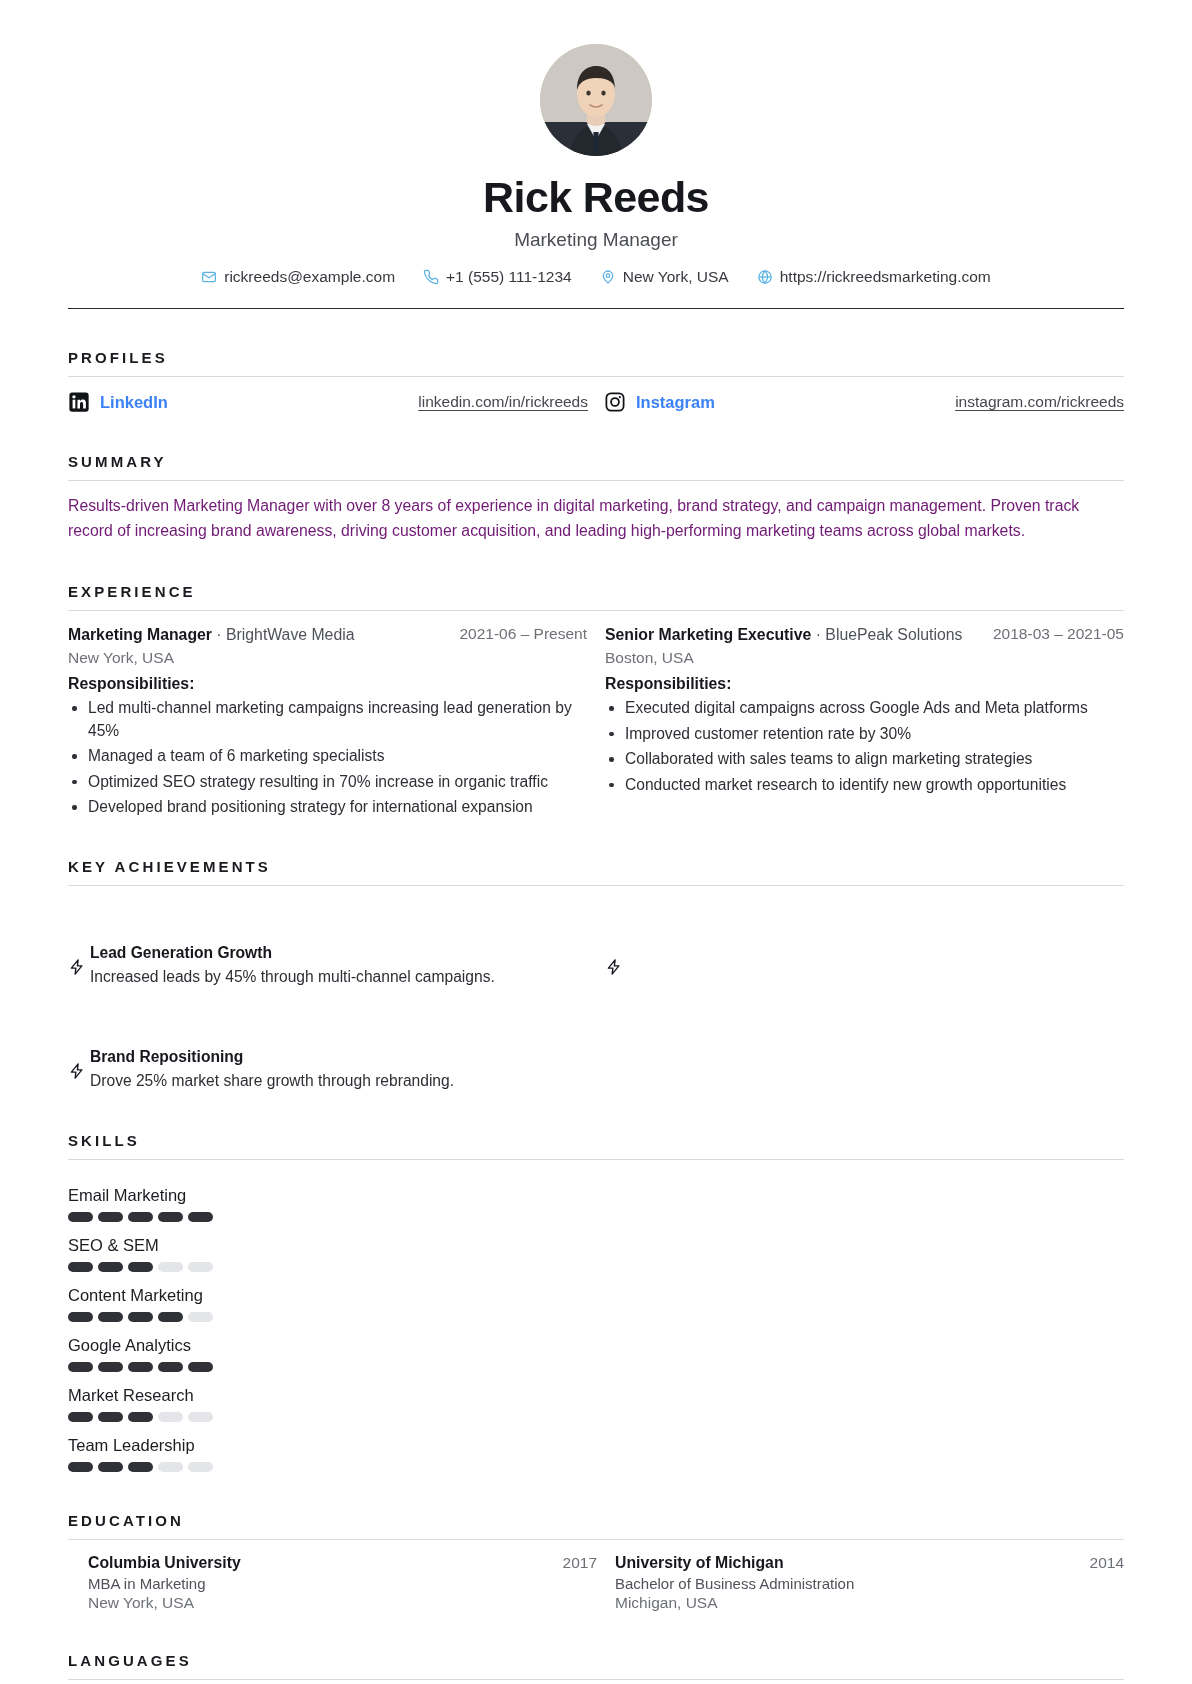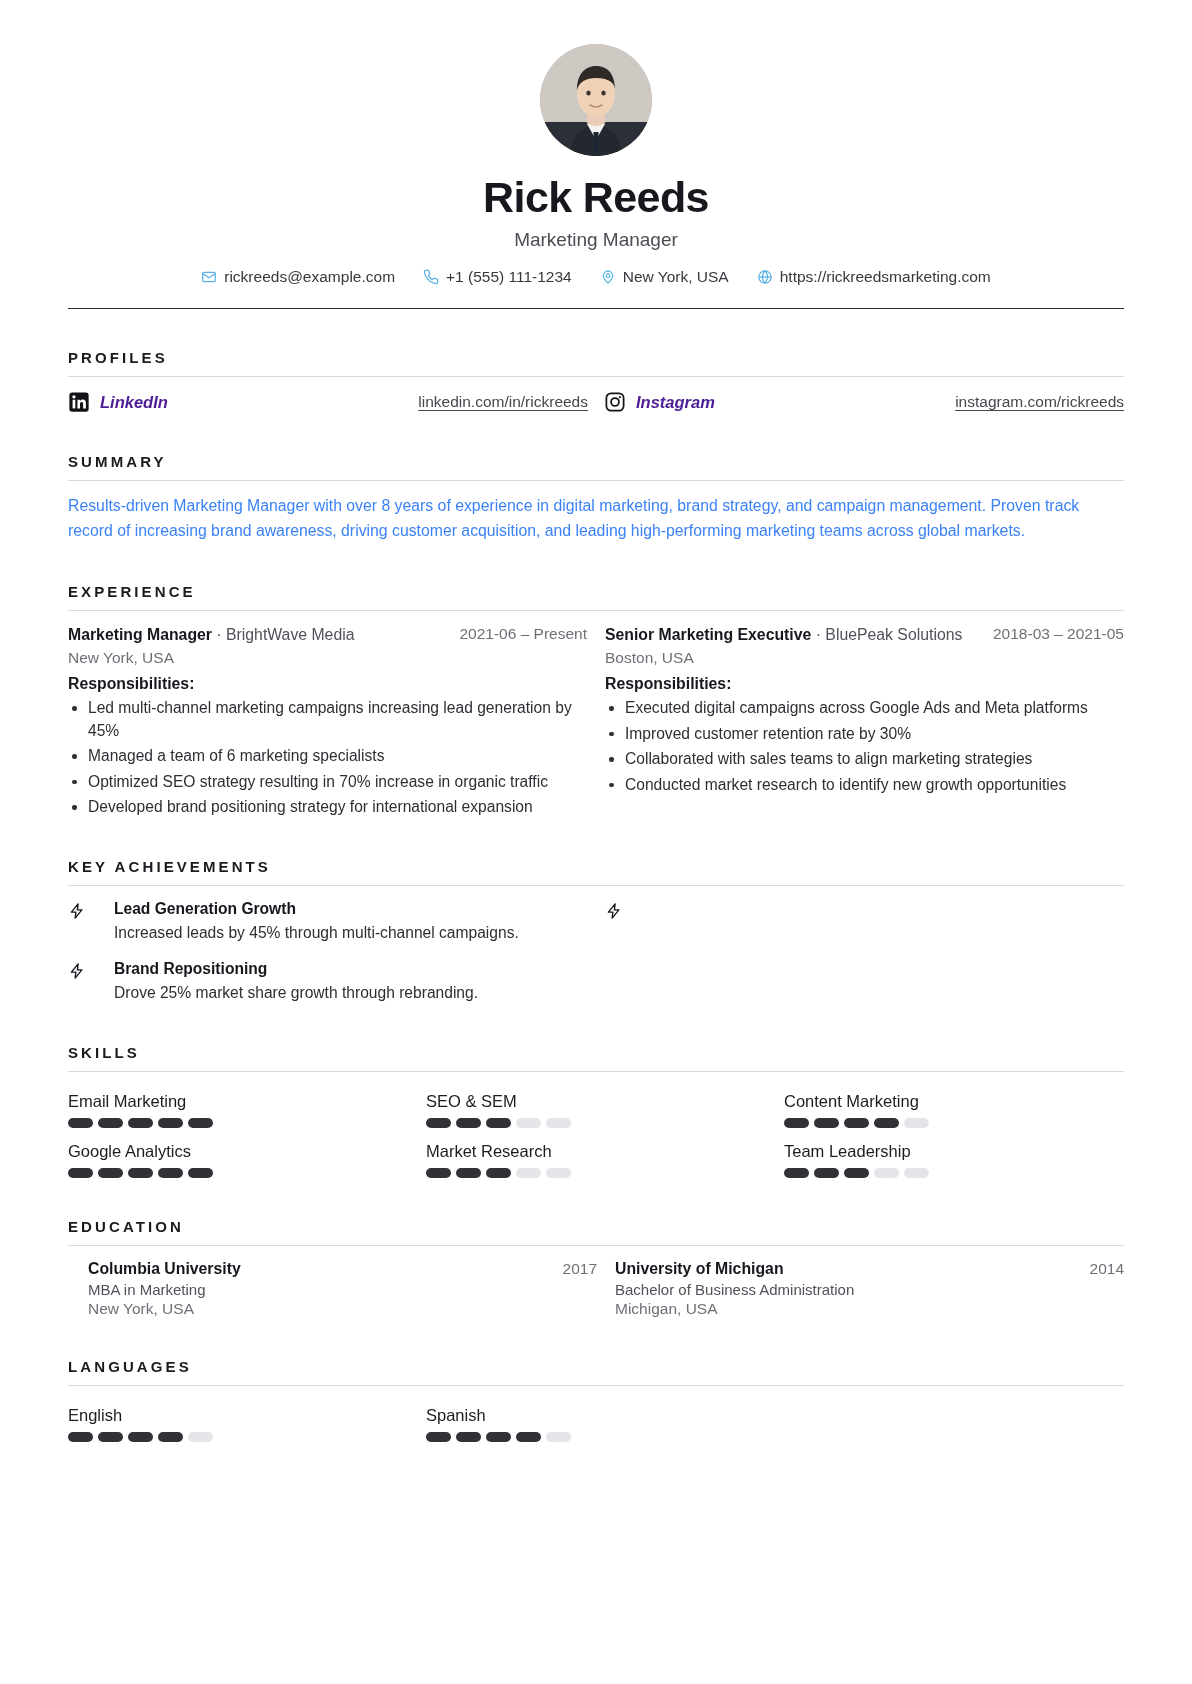--- a/index.html
+++ b/index.html
@@ -89,34 +89,34 @@
   }
   .profile {
     display: flex;
     align-items: center;
     justify-content: space-between;
     gap: 12px;
   }
   .profile-left { display:flex; align-items:center; gap: 10px; }
   .profile-ico { width: 22px; height: 22px; display:inline-flex; }
   .profile-ico svg { width:22px; height:22px; display:block; }
-  .profile-name { font-size: 16.5px; font-weight: 700; color: #4c1d95; font-style: italic; }
+  .profile-name { font-size: 16.5px; font-weight: 700; color: #3b82f6; }
   .profile-url {
     font-size: 15.5px;
     color: #45474d;
     text-decoration: underline;
     text-underline-offset: 3px;
   }
 
   
   .summary {
     margin-top: 13px;
     font-size: 15.8px;
     line-height: 1.55;
-    color: #3b82f6;
+    color: #701a75;
   }
 
   
   .two-col {
     display: grid;
     grid-template-columns: 1fr 1fr;
     column-gap: 18px;
     margin-top: 13px;
   }
   .job-head {
@@ -165,33 +165,33 @@
   }
 
   
   .ach-grid {
     display: grid;
     grid-template-columns: 1fr 1fr;
     column-gap: 18px;
     row-gap: 16px;
     margin-top: 14px;
   }
-  .ach { display: flex; gap: 28px; align-items: flex-start; }
+  .ach { display: flex; gap: 4px; align-items: center; margin-top: 44px; }
   .ach-ico { width: 18px; height: 18px; flex: 0 0 auto; margin-top: 2px; }
   .ach-ico svg { width:18px; height:18px; display:block; }
   .ach-title { font-size: 15.6px; font-weight: 700; color: #16181d; }
   .ach-desc { font-size: 15.6px; color: #2d2f34; margin-top: 4px; line-height:1.4; }
 
   
   .skill-grid {
     display: grid;
-    grid-template-columns: 1fr 1fr 1fr;
+    grid-template-columns: 1fr;
     column-gap: 18px;
     row-gap: 14px;
-    margin-top: 20px;
+    margin-top: 26px;
   }
   .skill-name { font-size: 16.5px; color: #1b1d21; }
   .dots { display: flex; gap: 5px; margin-top: 7px; }
   .dot {
     width: 25px; height: 10px;
     border-radius: 5px;
     background: #e4e5e8;
   }
   .dot.on { background: #303237; }
 

